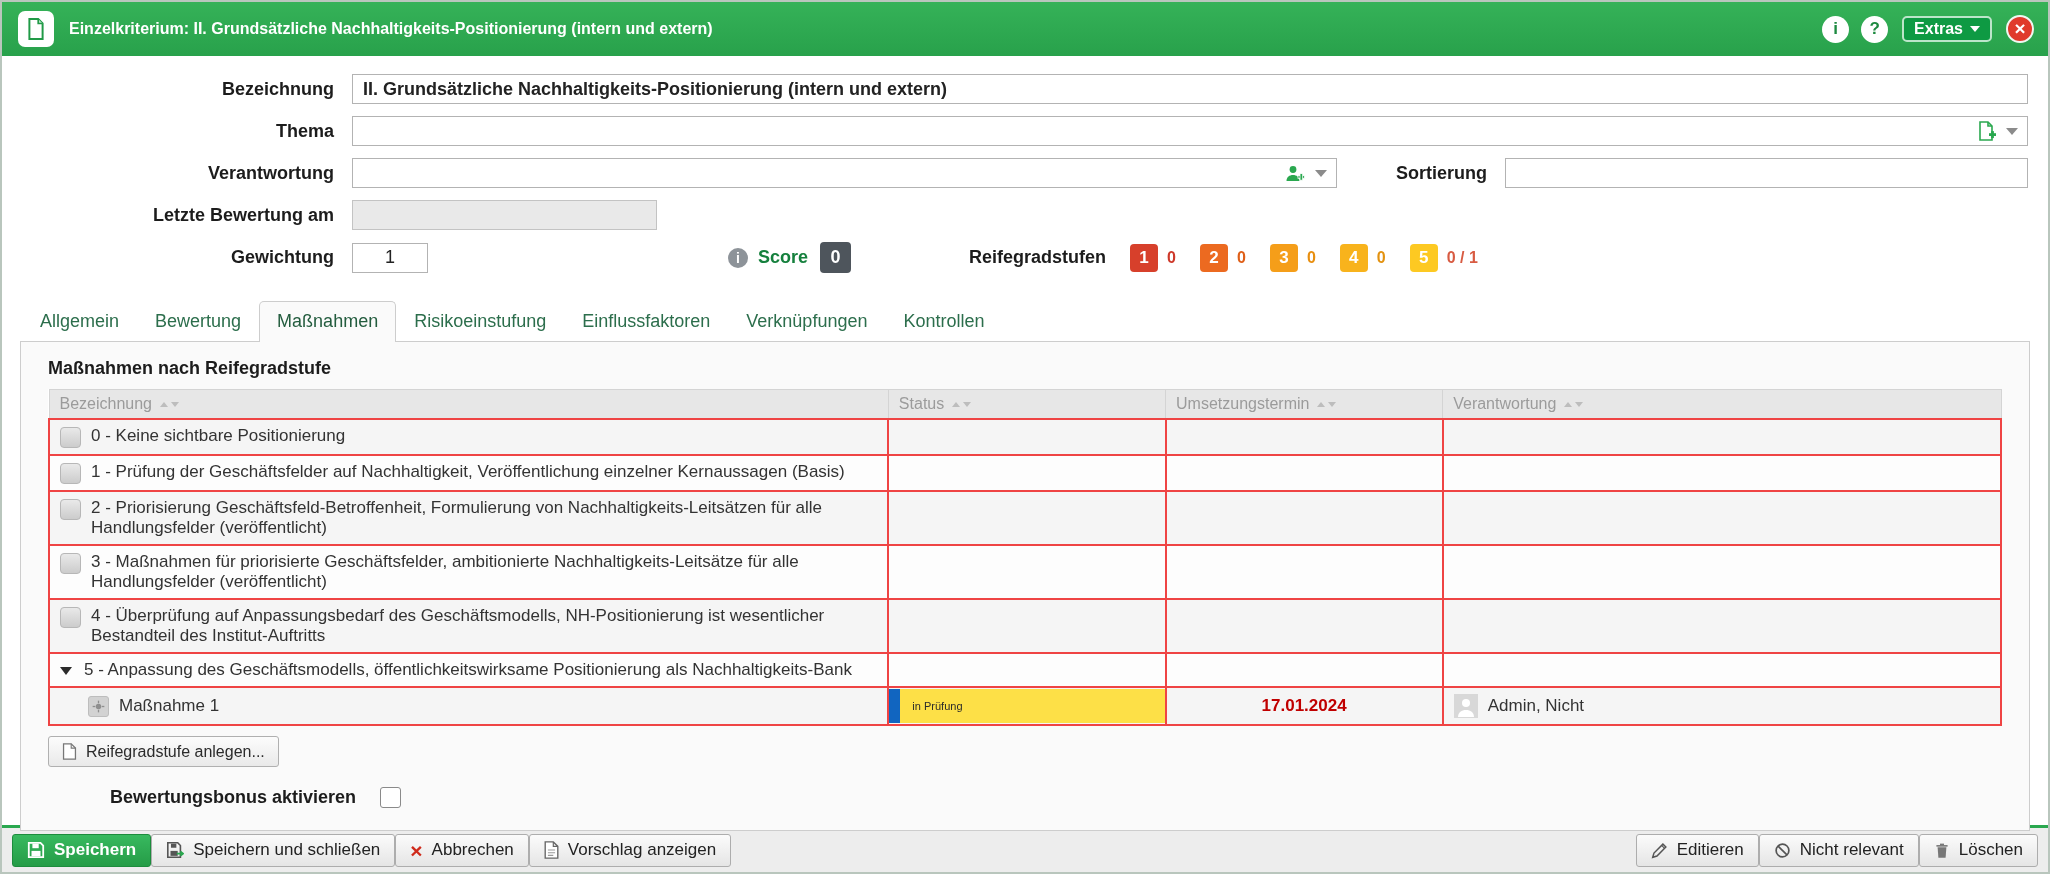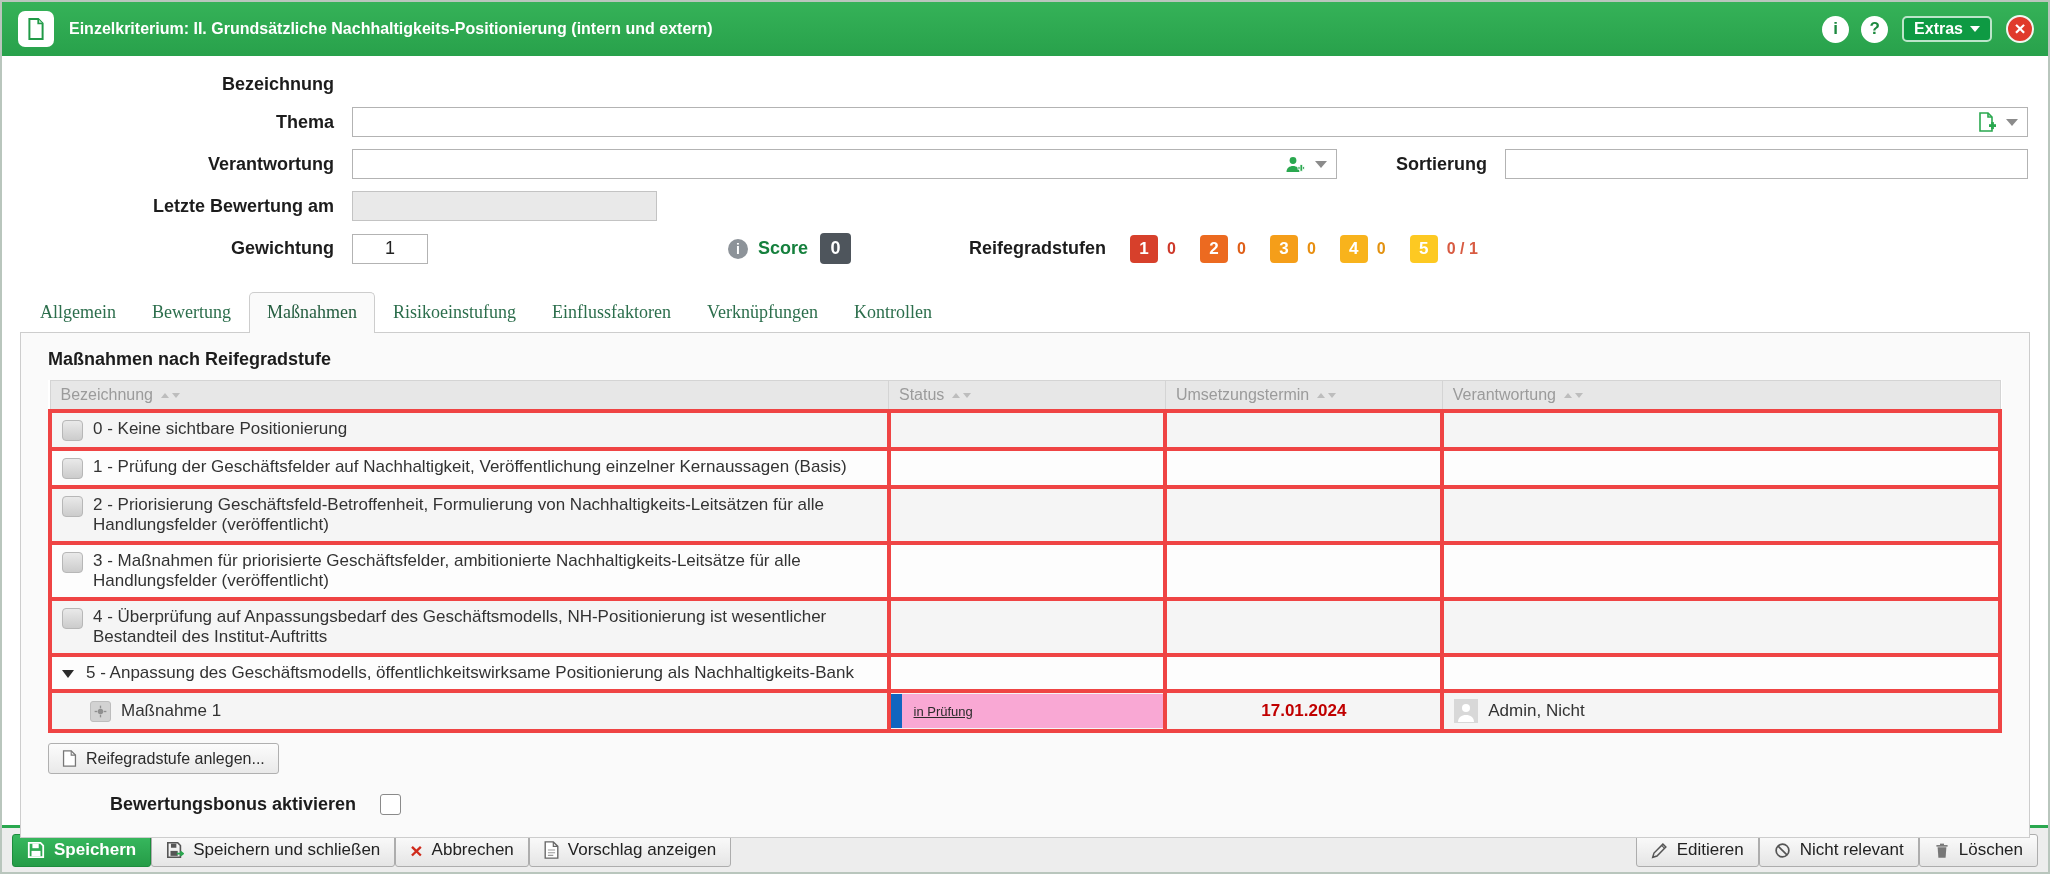--- a/index.html
+++ b/index.html
@@ -33,40 +33,40 @@
   .info-mini { width:20px; height:20px; border-radius:50%; background:#8d9399; color:#fff; font-weight:bold; font-size:14px; display:flex; align-items:center; justify-content:center; font-style:normal; }
   .score-label { font-weight:bold; font-size:18px; margin:0 12px 0 10px; color:#15803d; }
   .score-badge { min-width:31px; height:31px; background:#4e555c; color:#fff; font-weight:bold; font-size:18px; border-radius:4px; display:flex; align-items:center; justify-content:center; padding:0 6px; }
   .rg-label { font-weight:bold; font-size:18px; margin-left:118px; color:#1c1c1c; }
   .rg-group { display:flex; align-items:center; margin-left:24px; }
   .rg-group:first-of-type { margin-left:12px; }
   .rg-badge { width:28px; height:28px; border-radius:4px; color:#fff; font-weight:bold; font-size:17px; display:flex; align-items:center; justify-content:center; }
   .rg-count { margin-left:9px; font-weight:bold; font-size:16px; white-space:nowrap; }
 
   
-  .tabs { display:flex; align-items:flex-end; padding-left:20px; margin-top:26px; height:42px; position:relative; z-index:2;font-family:Liberation Serif, serif; }
+  .tabs { display:flex; align-items:flex-end; padding-left:20px; margin-top:26px; height:42px; position:relative; z-index:2; }
   .tab { font-size:18px; color:#2c6e4c; padding:9px 17px 10px 17px; cursor:pointer; white-space:nowrap; border:1px solid transparent; border-bottom:none; margin-bottom:-1px; }
   .tab.active { background:#fafafa; border-color:#cdcdcd; border-radius:5px 5px 0 0; color:#235c3e; }
 
   
   .panel { margin:0 18px; border:1px solid #cdcdcd; background:#fafafa; padding:16px 27px 22px 27px; position:relative; z-index:1; }
   .panel-heading { font-size:18px; font-weight:bold; color:#1c1c1c; margin-bottom:10px; }
   table.mtab { width:100%; border-collapse:collapse; table-layout:fixed; background:#fff; border:1px solid #d4d4d4; }
   .mtab th { background:#e7e7e7; color:#9b9b9b; font-weight:normal; font-size:16px; text-align:left; padding:5px 10px; border:1px solid #d4d4d4; height:28px; cursor:pointer; white-space:nowrap; }
-  .mtab td { font-size:17px; color:#333; padding:6px 10px; border:4px solid #ef4444; vertical-align:middle; }
+  .mtab td { font-size:17px; color:#333; padding:6px 10px; border:2px solid #ef4444; vertical-align:middle; }
   .mtab tbody tr:nth-child(odd) { background:#f5f5f5; }
   .mtab tbody tr:nth-child(even) { background:#fdfdfd; }
   .cell-flex { display:flex; align-items:flex-start; gap:10px; }
   .lvl-icon { width:21px; height:21px; flex:none; border-radius:4px; border:1px solid #b7b7b7; background:linear-gradient(#e9e9e9,#cccccc); margin-top:1px; }
   .tree-caret { width:0; height:0; border-left:6px solid transparent; border-right:6px solid transparent; border-top:8px solid #2b2b2b; margin:7px 2px 0 0; flex:none; cursor:pointer; }
   tr.bold-row td { font-weight:normal; }
   .child-indent { padding-left:38px !important; }
   .measure-icon { width:21px; height:21px; flex:none; border-radius:3px; background:#d2d2d2; border:1px solid #bdbdbd; display:flex; align-items:center; justify-content:center; }
   td.cell-status { padding:0; }
-  .status-chip { display:flex; align-items:center; min-height:34px; height:100%; background:#f9a8d4; border-left:11px solid #1165c0; padding:5px 10px 5px 12px; font-size:13px; color:#2b2b2b;text-decoration:underline; }
+  .status-chip { display:flex; align-items:center; min-height:34px; height:100%; background:#fde047; border-left:11px solid #1165c0; padding:5px 10px 5px 12px; font-size:11px; color:#2b2b2b; }
   td.cell-date { text-align:center; color:#c00000; font-weight:bold; }
   .person-cell { display:flex; align-items:center; gap:10px; }
   .sort { display:inline-flex; gap:3px; margin-left:8px; align-items:center; vertical-align:middle; }
   .sort i { display:block; }
   .sort .up { width:0; height:0; border-left:4px solid transparent; border-right:4px solid transparent; border-bottom:5px solid #bdbdbd; }
   .sort .dn { width:0; height:0; border-left:4px solid transparent; border-right:4px solid transparent; border-top:5px solid #bdbdbd; }
 
   .add-btn { margin-top:10px; display:inline-flex; align-items:center; gap:9px; height:31px; padding:0 13px; font-size:16px; color:#2b2b2b; background:linear-gradient(#fcfcfc,#e9e9e9); border:1px solid #b0b0b0; border-radius:3px; cursor:pointer; font-family:inherit; }
   .bonus-row { margin-top:20px; margin-left:62px; display:flex; align-items:center; gap:24px; }
   .bonus-label { font-weight:bold; font-size:18px; color:#1c1c1c; }
@@ -99,20 +99,21 @@
       <span>Extras</span>
       <span class="caret-dn"></span>
     </div>
     <div class="close-btn">×</div>
   </div>
 
   <div class="form">
 
     <div class="frow">
       <div class="flabel">Bezeichnung</div>
+      <input class="txt grow bold" value="II. Grundsätzliche Nachhaltigkeits-Positionierung (intern und extern)" style="">
     </div>
 
     <div class="frow">
       <div class="flabel">Thema</div>
       <div class="field-wrap grow" style="flex:1">
         <input class="txt" value="" style="">
         <div class="field-icons">
           <span class="icn">
             <svg width="20" height="20" viewBox="0 0 20 20">
                 <path d="M4 1h8l4 4v14H4z" fill="#fff" stroke="#2aa84f" stroke-width="1.6"></path>

